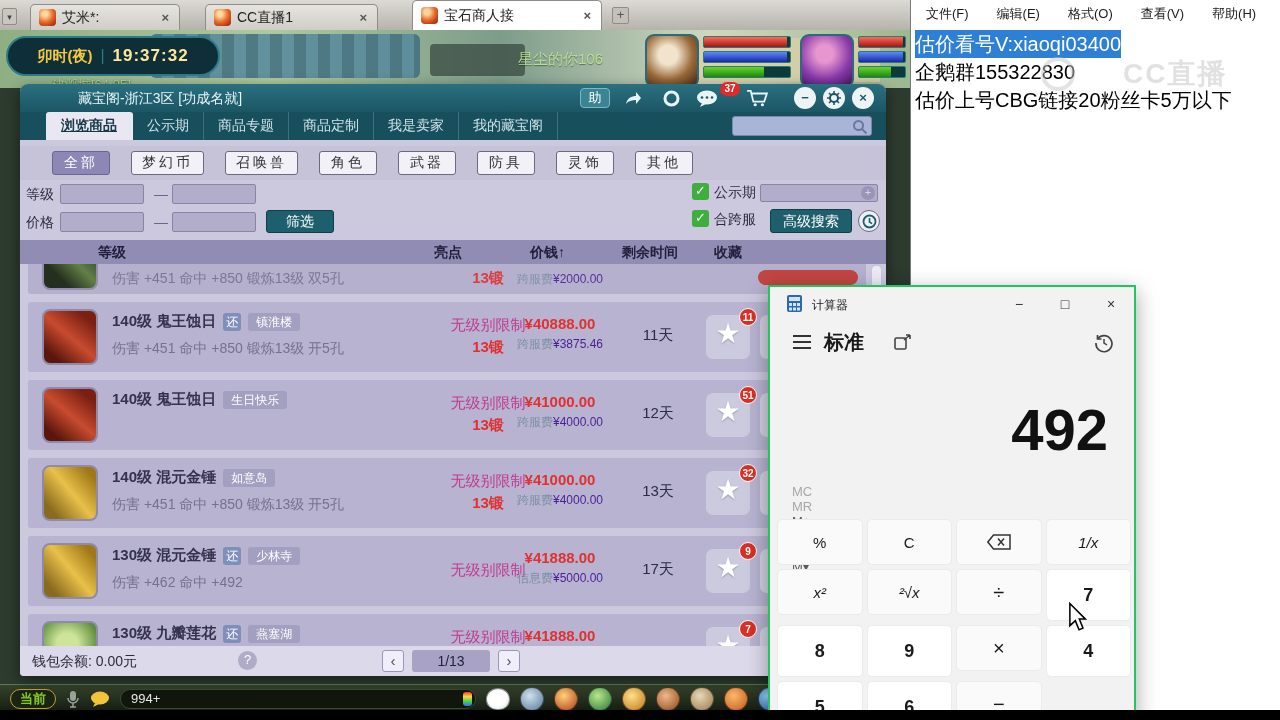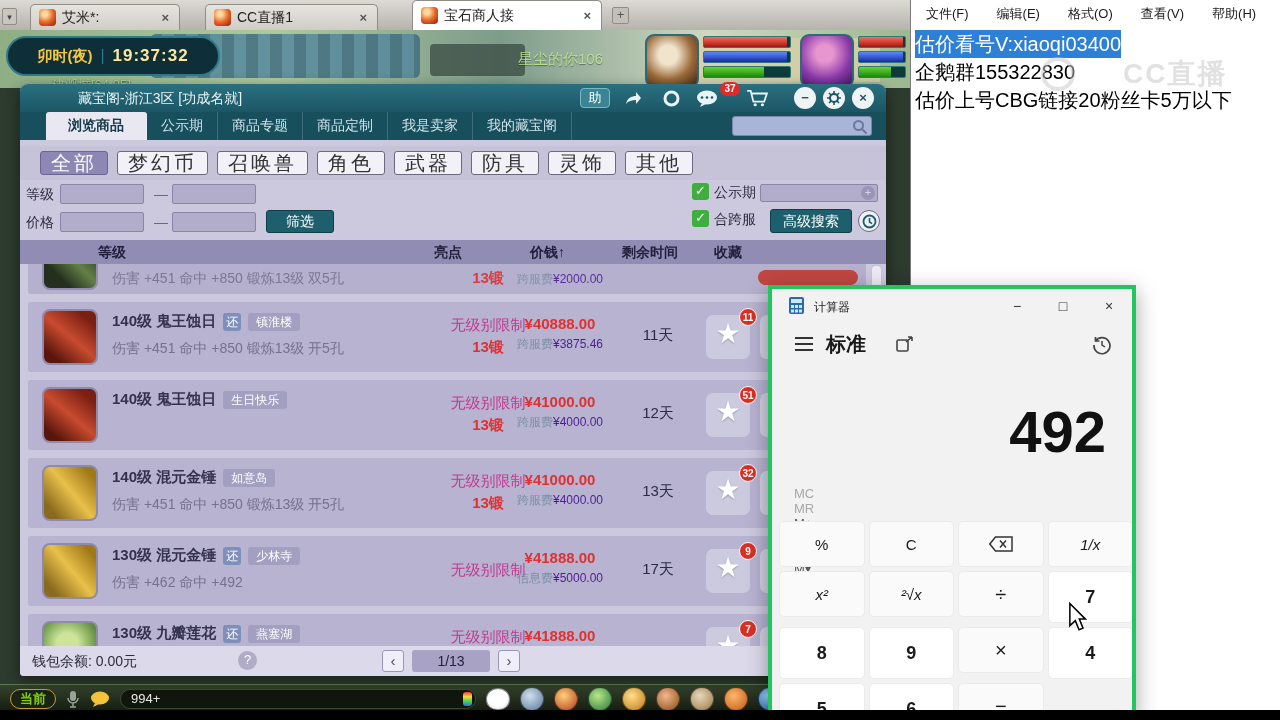--- a/index.html
+++ b/index.html
@@ -54,26 +54,26 @@
   #cbg { left:20px; top:84px; width:866px; height:592px; z-index:5; border-radius:8px 8px 4px 4px; box-shadow:0 4px 14px rgba(0,0,0,.45); background:#ccc8de; }
   #cbg-titlebar { position:absolute; left:0; top:0; width:100%; height:28px; background:linear-gradient(#2a7080,#1c5665); border-radius:8px 8px 0 0; color:#fff; }
   #cbg-title { position:absolute; left:58px; top:6px; font-size:14px; color:#e8f4f6; }
   #help-btn { position:absolute; left:560px; top:4px; width:30px; height:20px; background:#3a8494; border:1px solid #7ab8c4; border-radius:4px; color:#fff; font-size:13px; text-align:center; line-height:18px; }
   .tb-ico { position:absolute; top:3px; width:30px; height:22px; display:flex; align-items:center; justify-content:center; }
   #chat-badge { position:absolute; left:700px; top:-2px; min-width:20px; height:14px; background:#e02a2a; border-radius:8px; color:#fff; font-size:10px; font-weight:bold; text-align:center; line-height:14px; padding:0 3px; z-index:2; }
   .circle-btn { position:absolute; top:3px; width:22px; height:22px; background:#eef4f6; border-radius:50%; color:#1c5665; font-size:13px; font-weight:bold; text-align:center; line-height:21px; }
 
   #cbg-tabstrip { position:absolute; left:0; top:28px; width:100%; height:28px; background:#174f5d; display:flex; align-items:flex-end; padding-left:26px; }
   .cbg-tab { height:28px; display:flex; align-items:center; justify-content:center; color:#cfe3ea; font-size:14px; padding:0 14px; border-right:1px solid rgba(255,255,255,.18); }
-  .cbg-tab.active { background:#e9e7f2; color:#173a4a; font-weight:bold; border-radius:3px 3px 0 0; padding:0 22px; }
+  .cbg-tab.active { background:#e9e7f2; color:#173a4a; font-weight:bold; border-radius:3px 3px 0 0; padding:0 15px;text-decoration:underline; }
   #cbg-search { position:absolute; right:14px; bottom:4px; width:140px; height:20px; background:#a8b4d8; border-radius:3px; border:1px solid #7a86aa; }
   #cbg-search svg { position:absolute; right:3px; top:2px; }
 
   #cat-row { position:absolute; left:0; top:62px; width:100%; height:34px; background:#c6c2d8; display:flex; align-items:center; gap:9px; padding-left:20px; }
-  .cat { height:24px; min-width:58px; padding:0 10px; background:#f3f1f8; border:1px solid #6b6880; border-radius:3px; color:#333; font-size:20px; letter-spacing:3px; display:flex; align-items:center; justify-content:center; }
+  .cat { height:24px; min-width:58px; padding:0 10px; background:#f3f1f8; border:1px solid #6b6880; border-radius:3px; color:#333; font-size:14px; letter-spacing:3px; display:flex; align-items:center; justify-content:center;margin-left:12px; }
   .cat.active { background:#8d87b5; border-color:#6b6494; color:#fff; }
 
   .flt-label { position:absolute; font-size:14px; color:#2c2c40; }
   .flt-input { position:absolute; width:84px; height:20px; background:#b2adcb; border:1px solid #8a85a8; border-radius:2px; }
   .flt-dash { position:absolute; color:#6a6684; font-size:14px; }
   .teal-btn { position:absolute; background:#1e5f6e; color:#fff; font-size:14px; text-align:center; border:1px solid #0f3d48; border-radius:3px; }
   .chk { position:absolute; width:17px; height:17px; background:#3fae3f; border-radius:3px; color:#fff; font-size:13px; font-weight:bold; text-align:center; line-height:16px; }
   .chk-label { position:absolute; font-size:14px; color:#2c2c40; }
   #notice-input { position:absolute; left:740px; top:100px; width:118px; height:18px; background:#b2adcb; border-radius:2px; border:1px solid #8a85a8; }
   #notice-plus { position:absolute; right:2px; top:1px; width:14px; height:14px; border-radius:50%; background:#9a95b8; color:#d8d5e8; font-size:11px; text-align:center; line-height:13px; }
@@ -127,21 +127,21 @@
   #notepad { left:910px; top:0; width:370px; height:720px; background:#fff; border-left:1px solid #7a7a7a; z-index:10; }
   #np-menu { display:flex; gap:28px; padding:5px 0 5px 15px; font-size:13px; color:#1a1a1a; background:#fff; }
   #np-body { padding:2px 4px; }
   .np-line { font-size:20px; color:#000; line-height:28px; white-space:nowrap; }
   .np-sel { display:inline-block; background:#2e80d6; color:#fff; }
   #cc-watermark { position:absolute; left:130px; top:55px; display:flex; align-items:center; gap:8px; color:rgba(200,200,200,.55); pointer-events:none; z-index:3; }
   #cc-watermark .wm-ring { width:34px; height:34px; border:4px solid rgba(200,200,200,.5); border-radius:50%; }
   #cc-watermark .wm-text { font-size:28px; font-weight:bold; letter-spacing:2px;margin-left:40px; }
 
   
-  #calc { left:768px; top:285px; width:368px; height:435px; background:#f2f2f2; border:4px solid #22c55e; box-shadow:0 6px 20px rgba(0,0,0,.35); z-index:40; overflow:hidden; }
+  #calc { left:768px; top:285px; width:368px; height:435px; background:#f2f2f2; border:2px solid #22c55e; box-shadow:0 6px 20px rgba(0,0,0,.35); z-index:40; overflow:hidden; }
   #calc-titlebar { position:absolute; left:0; top:0; width:100%; height:34px; }
   #calc-title { position:absolute; left:42px; top:10px; font-size:12px; color:#1a1a1a; }
   #calc-icon { position:absolute; left:16px; top:8px; }
   .win-ctl { position:absolute; top:0; width:46px; height:34px; text-align:center; line-height:34px; font-size:14px; color:#333; }
   #calc-nav { position:absolute; left:0; top:40px; width:100%; height:32px; }
   #hamburger-icon { position:absolute; left:22px; top:7px; }
   #calc-mode { position:absolute; left:54px; top:2px; font-size:20px; font-weight:bold; color:#1a1a1a; }
   #keep-on-top-icon { position:absolute; left:124px; top:7px; }
   #history-icon { position:absolute; right:20px; top:6px; }
   #calc-display { position:absolute; left:0; top:95px; width:100%; height:95px; text-align:right; padding-right:26px; font-size:58px; font-weight:bold; color:#111; line-height:95px; }

